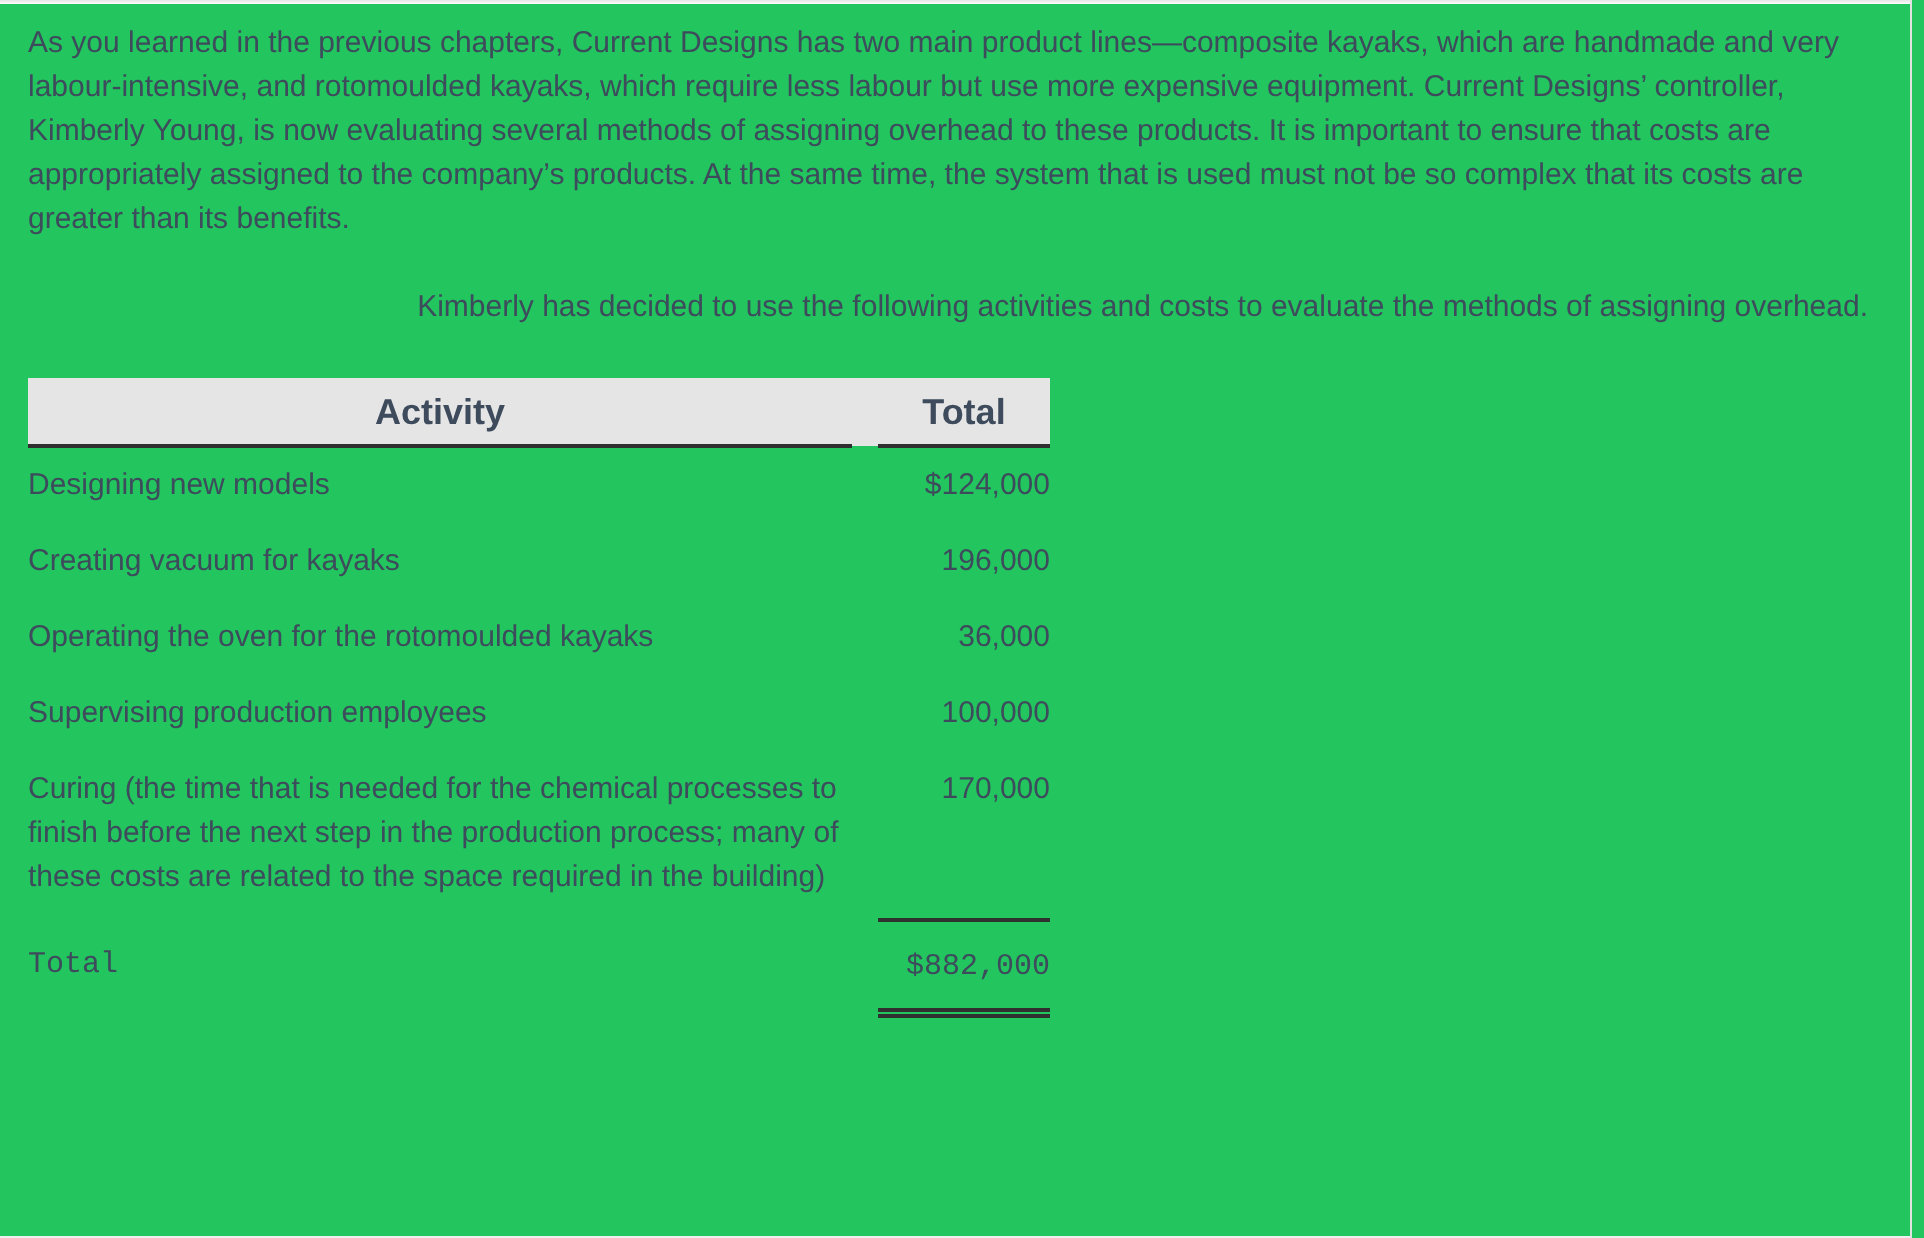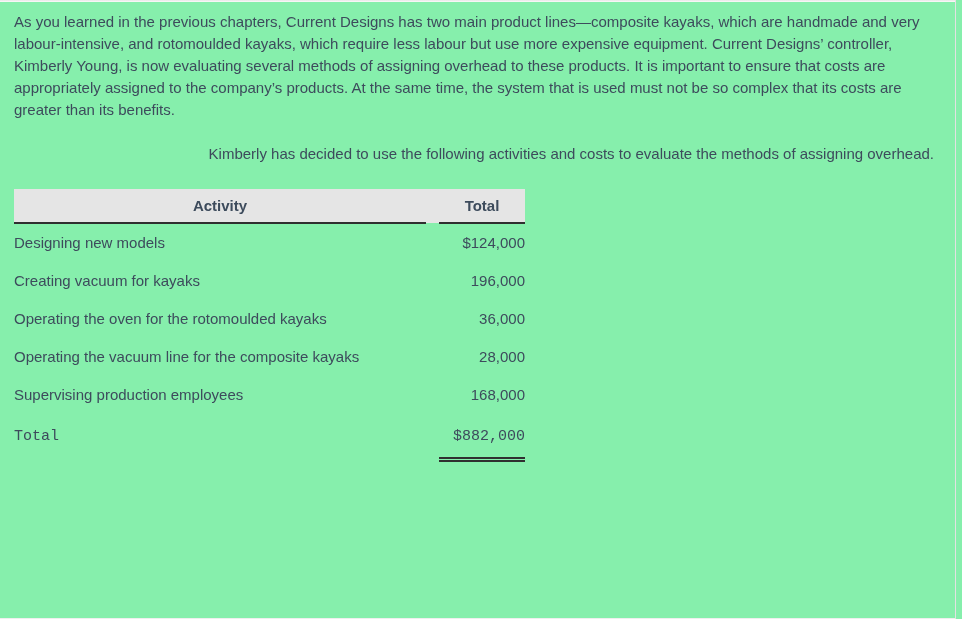--- a/index.html
+++ b/index.html
@@ -5,21 +5,21 @@
   * { box-sizing: border-box; }
   html, body {
     margin: 0;
     padding: 0;
     background: #ffffff;
   }
   .page {
     position: relative;
     width: 962px;
     height: 619px;
-    background: #86efac;
+    background: #22c55e;
     font-family: "Liberation Sans", "DejaVu Sans", sans-serif;
     font-size: 15px;
     line-height: 22px;
     color: #3d4b5c;
     overflow: hidden;
   }
   .top-edge {
     position: absolute;
     top: 0; left: 0;
     width: 955px; height: 2px;
@@ -52,21 +52,21 @@
     margin-top: 24px;
     border-collapse: collapse;
     table-layout: fixed;
   }
   .col-activity { width: 412px; }
   .col-gap      { width: 13px;  }
   .col-cost     { width: 86px;  }
   table.cost-table th {
     background: #e5e5e5;
     font-weight: bold;
-    font-size: 15px;
+    font-size: 18px;
     color: #3d4b5c;
     height: 34px;
     text-align: center;
     padding: 0;
   }
   th.rule-under {
     border-bottom: 2px solid #2f2f2f;
   }
   table.cost-table td {
     padding: 8px 0;
@@ -128,28 +128,28 @@
             <td class="activity-cell">Creating vacuum for kayaks</td>
             <td></td>
             <td class="cost-cell">196,000</td>
           </tr>
           <tr>
             <td class="activity-cell">Operating the oven for the rotomoulded kayaks</td>
             <td></td>
             <td class="cost-cell">36,000</td>
           </tr>
           <tr>
-            <td class="activity-cell">Operating the vacuum line for the composite kayaks</td>
-            <td></td>
-            <td class="cost-cell">28,000</td>
-          </tr>
-          <tr>
             <td class="activity-cell">Supervising production employees</td>
             <td></td>
-            <td class="cost-cell">168,000</td>
+            <td class="cost-cell">100,000</td>
+          </tr>
+          <tr class="row-single-rule">
+            <td class="activity-cell">Curing (the time that is needed for the chemical processes to finish before the next step in the production process; many of these costs are related to the space required in the building)</td>
+            <td></td>
+            <td class="cost-cell">170,000</td>
           </tr>
           <tr class="row-total">
             <td class="activity-cell">Total</td>
             <td></td>
             <td class="cost-cell">$882,000</td>
           </tr>
         </tbody>
     </table>
   </div>
 </div>

